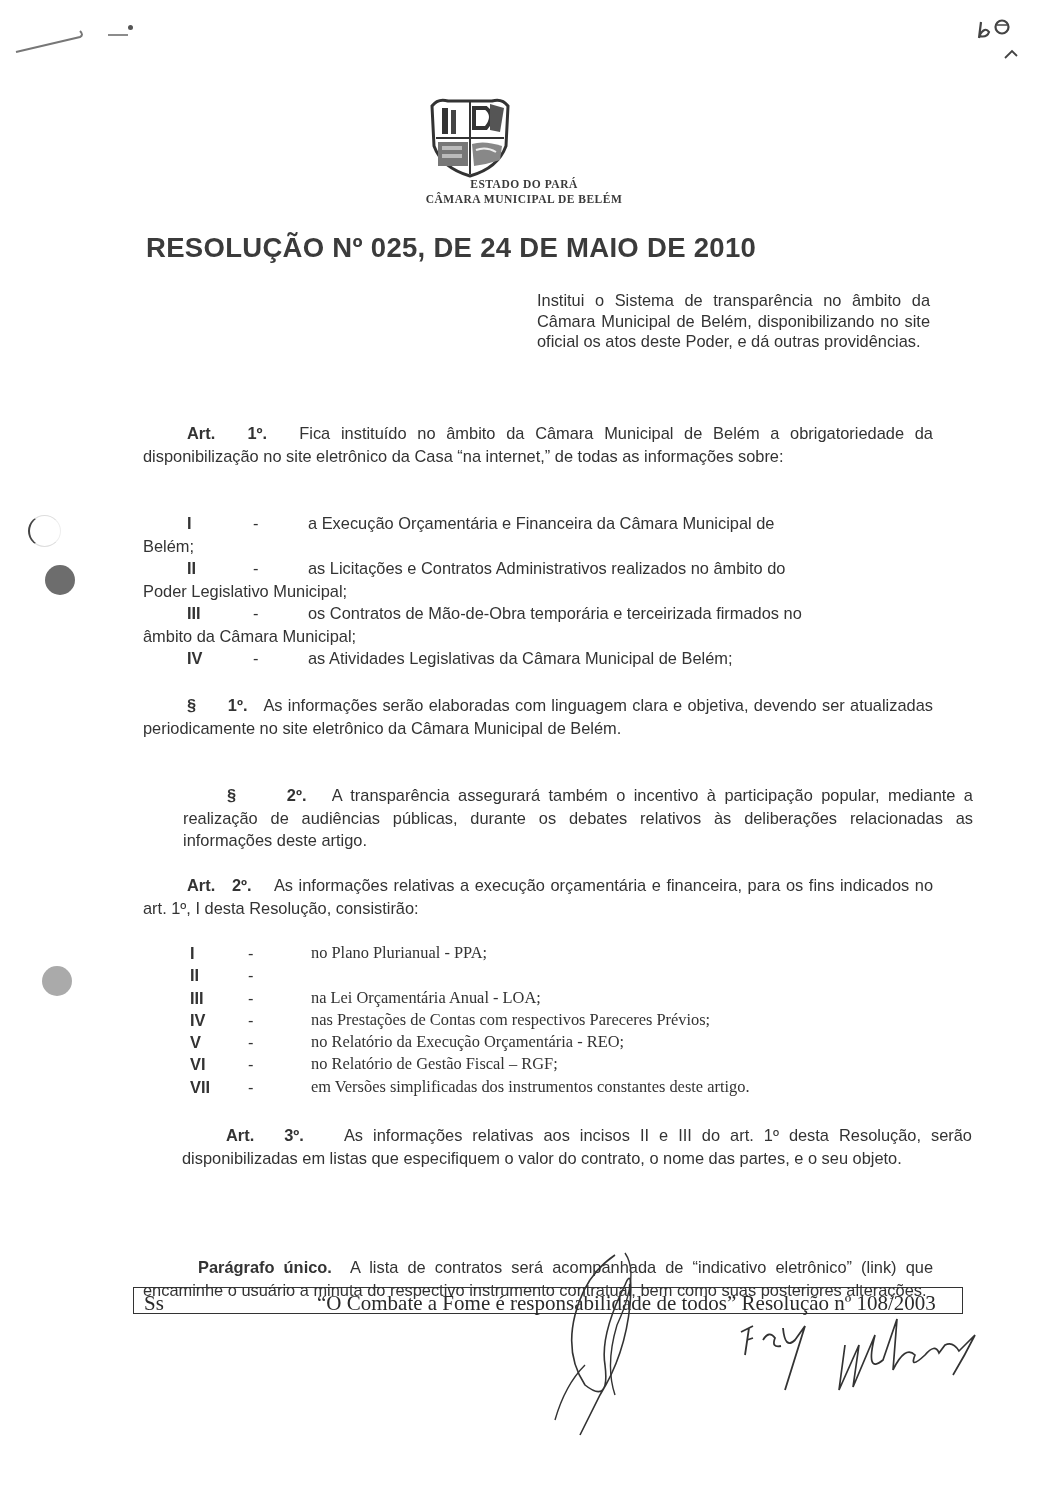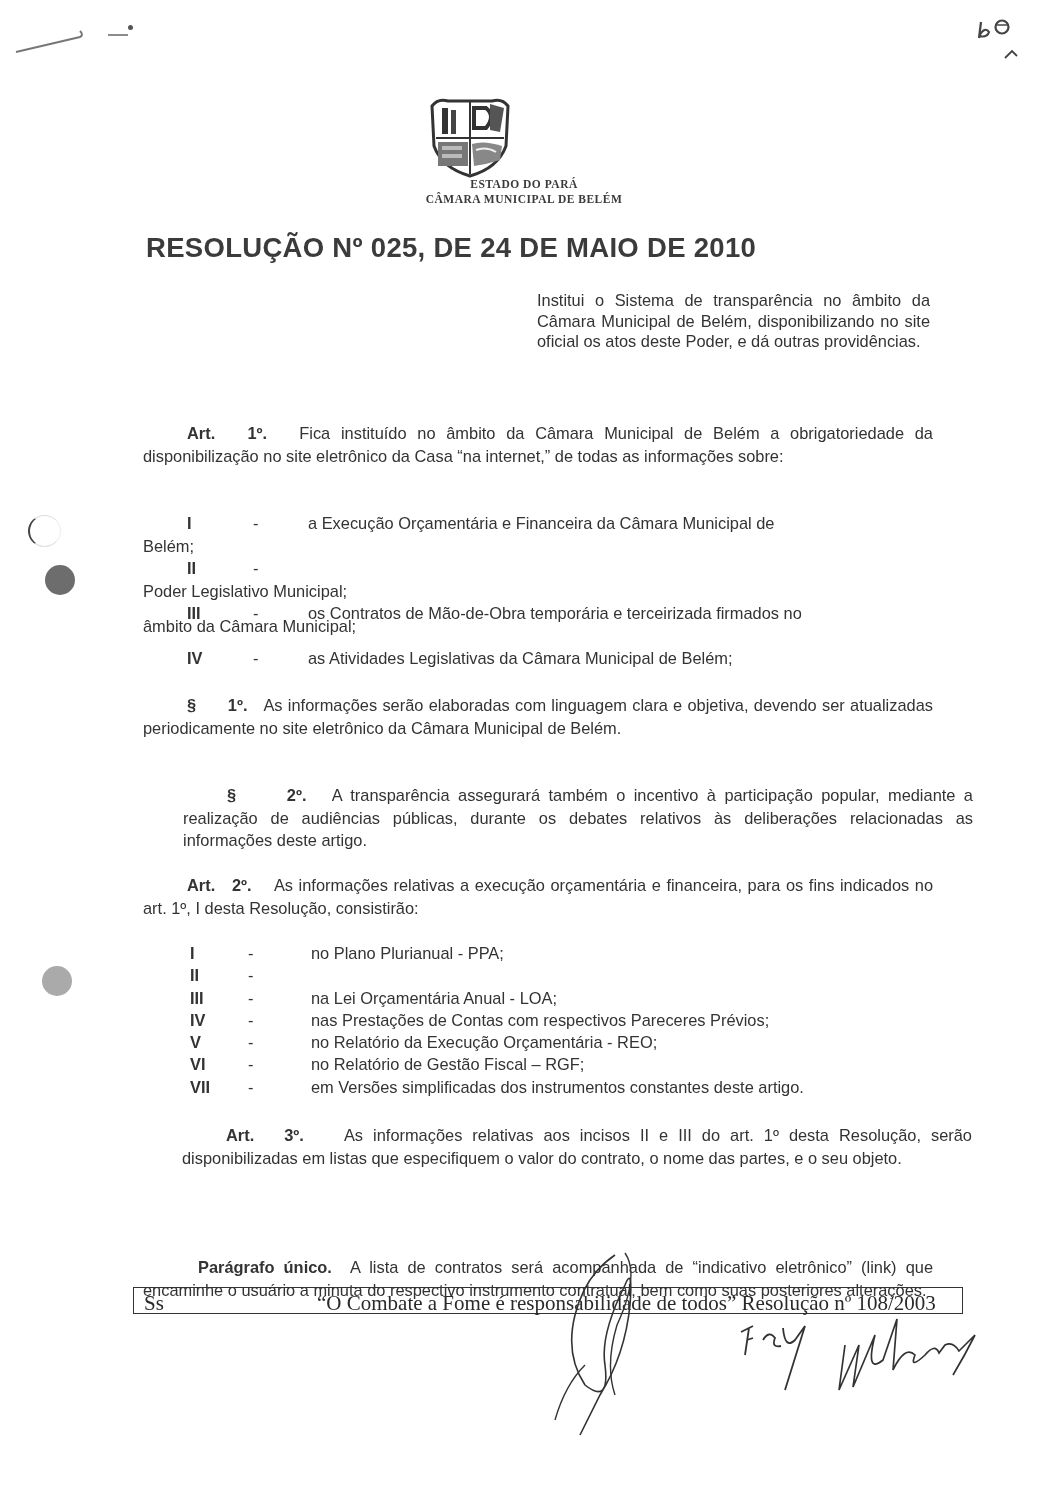--- a/index.html
+++ b/index.html
@@ -53,21 +53,21 @@
     .indent { display: inline-block; width: 44px; }
 
     .inciso-row { left: 143px; width: 790px; }
     .inciso-num { position: absolute; left: 44px; font-weight: bold; }
     .inciso-dash { position: absolute; left: 110px; }
 
     .list2 { left: 190px; width: 760px; }
     .list2 .row { position: relative; height: 22.3px; white-space: nowrap; }
     .list2 .n { position: absolute; left: 0; font-weight: bold; }
     .list2 .d { position: absolute; left: 58px; }
-    .list2 .t { position: absolute; left: 121px; }
+    .list2 .t { position: absolute; left: 121px; font-family: Liberation Serif, serif; }
 
     .footer-box {
       left: 133px; top: 1287px; width: 828px; height: 25px;
       border: 1.5px solid #333;
       font-family: Liberation Serif, serif;
       font-size: 21px; color: #2a2a2a;
     }
     .footer-box .ss { position: absolute; left: 10px; top: 3px; }
     .footer-box .motto { position: absolute; left: 183px; top: 3px; white-space: nowrap; }
 
@@ -122,27 +122,28 @@
 
 <div class="abs inciso-row body-text" style="top:512px;height:45px;">
   <span class="inciso-num">I</span>
   <span class="inciso-dash">-</span>
   <div style="position:absolute;left:165px;width:625px;white-space:nowrap;text-align:justify;">a Execução Orçamentária e Financeira da Câmara Municipal de</div>
   <div style="position:absolute;left:0;top:22.5px;">Belém;</div>
 </div>
 <div class="abs inciso-row body-text" style="top:557px;height:45px;">
   <span class="inciso-num">II</span>
   <span class="inciso-dash">-</span>
+  <div style="position:absolute;left:165px;white-space:nowrap;">as Licitações e Contratos Administrativos realizados no âmbito do</div>
   <div style="position:absolute;left:0;top:22.5px;">Poder Legislativo Municipal;</div>
 </div>
 <div class="abs inciso-row body-text" style="top:602px;height:45px;">
   <span class="inciso-num">III</span>
   <span class="inciso-dash">-</span>
   <div style="position:absolute;left:165px;white-space:nowrap;">os Contratos de Mão-de-Obra temporária e terceirizada firmados no</div>
-  <div style="position:absolute;left:0;top:13px;">âmbito da Câmara Municipal;</div>
+  <div style="position:absolute;left:0;top:23px;">âmbito da Câmara Municipal;</div>
 </div>
 <div class="abs inciso-row body-text" style="top:647px;height:23px;">
   <span class="inciso-num">IV</span>
   <span class="inciso-dash">-</span>
   <div style="position:absolute;left:165px;white-space:nowrap;">as Atividades Legislativas da Câmara Municipal de Belém;</div>
 </div>
 
 <div class="abs para body-text" style="top:694px;">
   <span class="indent"></span><span class="lbl" style="white-space:pre;">§      1º.</span>&nbsp;&nbsp;&nbsp;<span>As informações serão elaboradas com linguagem clara e objetiva, devendo ser atualizadas periodicamente no site eletrônico da Câmara Municipal de Belém.</span>
 </div>

